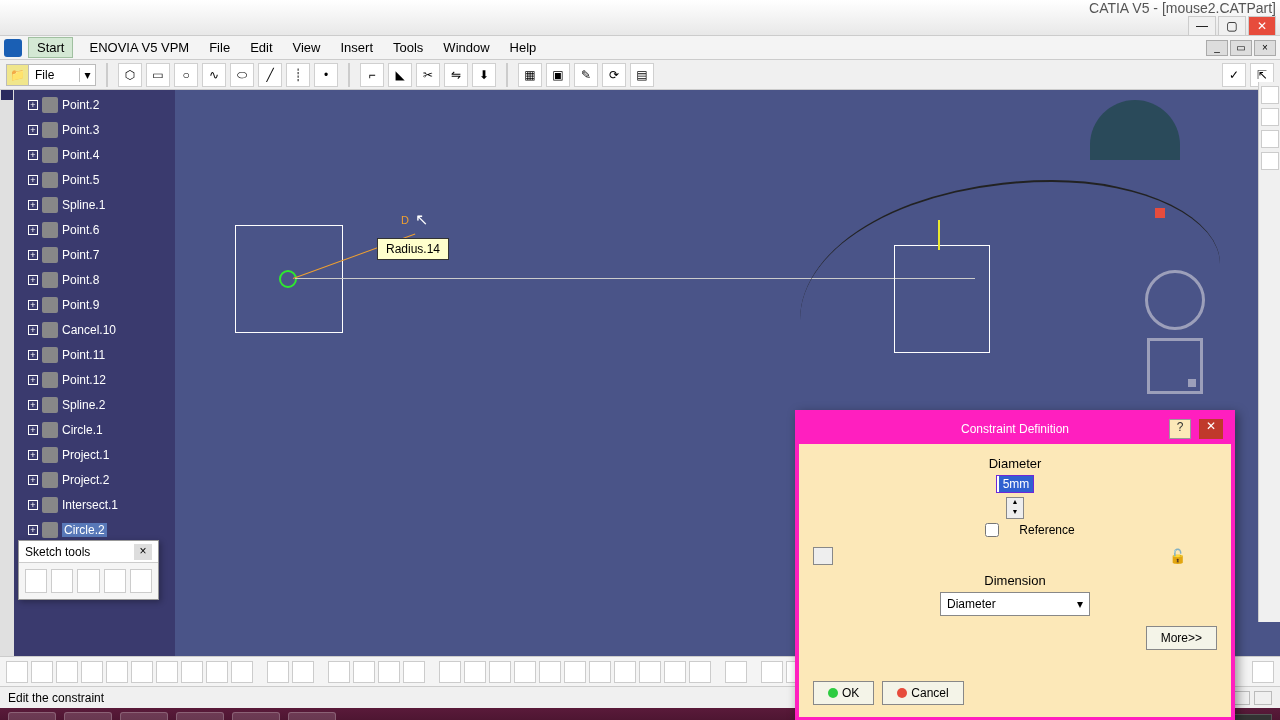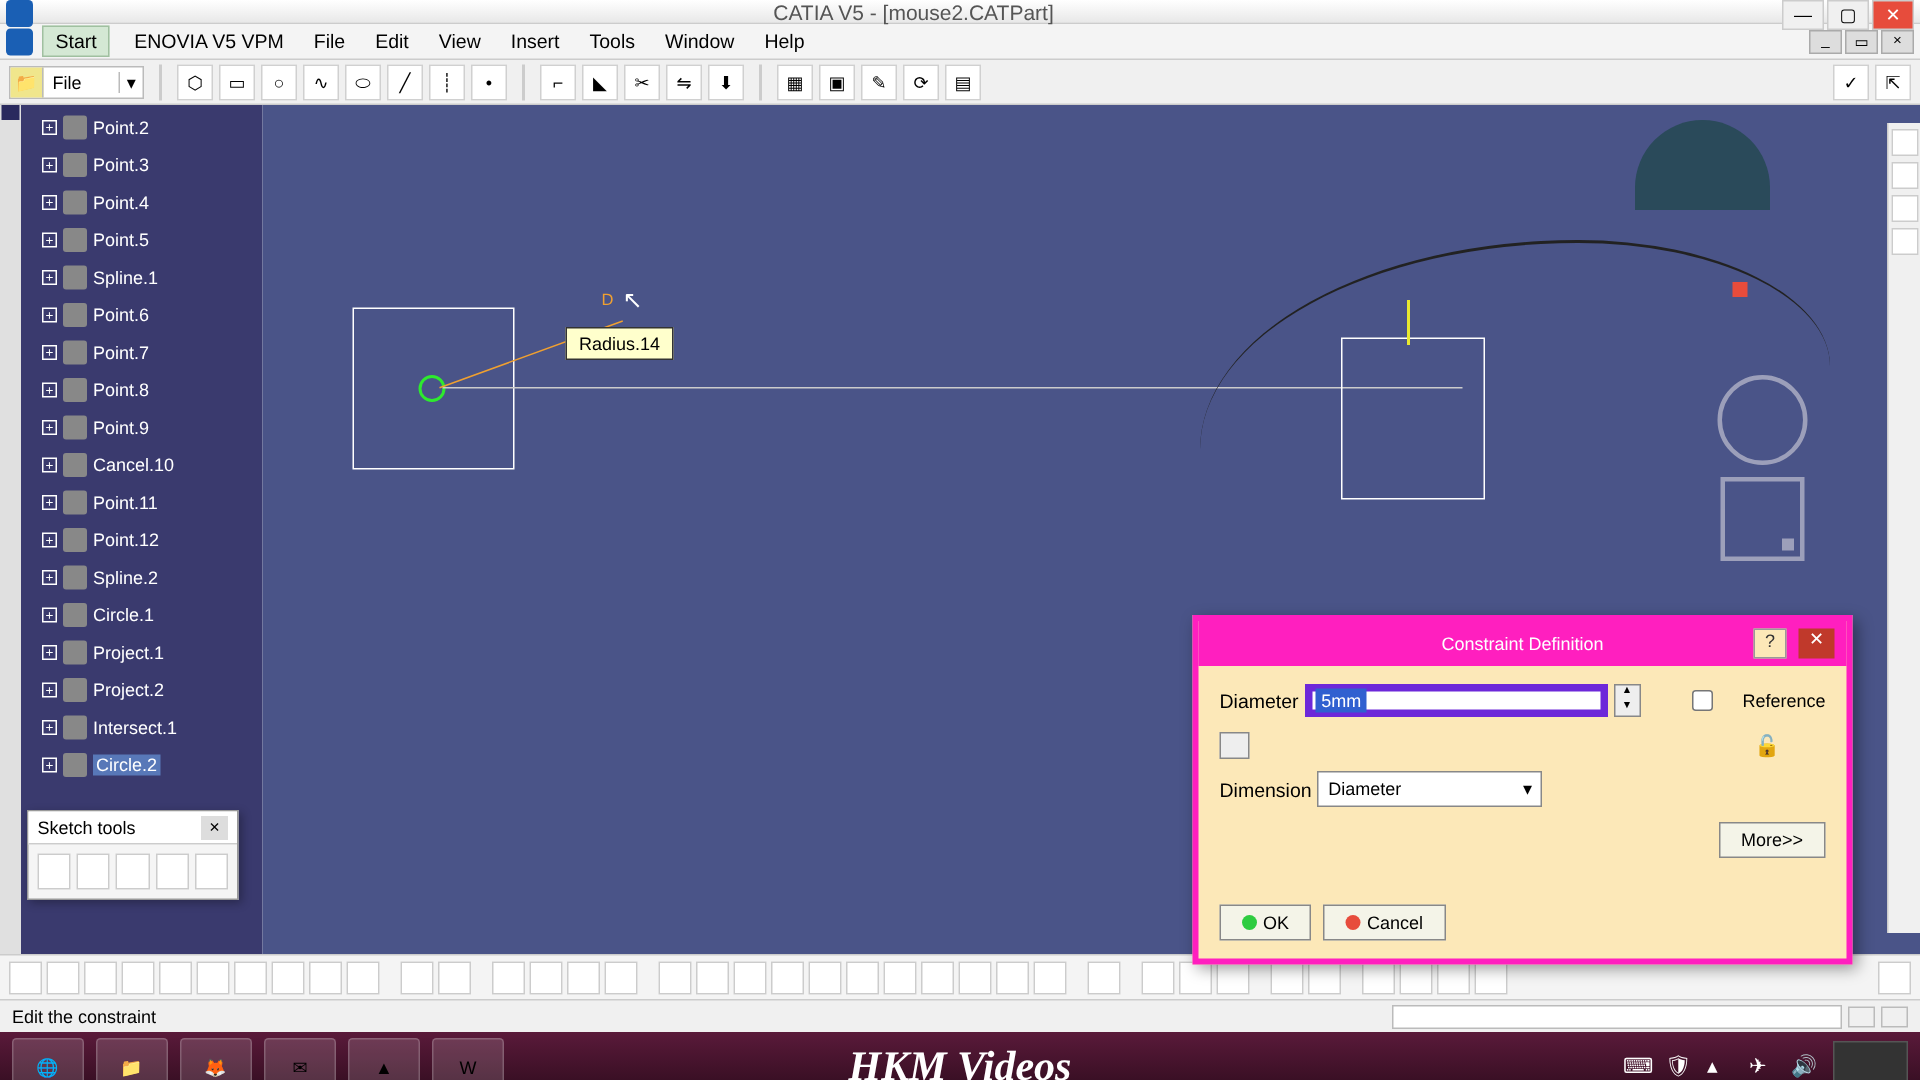--- a/index.html
+++ b/index.html
@@ -1,19 +1,19 @@
 <!DOCTYPE html>
 <html><head>
 <meta charset="utf-8">
 <style>
 * { margin: 0; padding: 0; box-sizing: border-box; font-family: "Segoe UI", Tahoma, sans-serif; font-size: 12px; }
 body { width: 1280px; height: 720px; overflow: hidden; background: #fff; position: relative; }
 
 
-.titlebar { height: 16px; background: linear-gradient(#fff, #e8e8e8); display: flex; align-items: flex-start; padding: 0 4px; border-bottom: 1px solid #ccc; }
+.titlebar { height: 36px; background: linear-gradient(#fff, #e8e8e8); display: flex; align-items: flex-end; padding: 0 4px; border-bottom: 1px solid #ccc; flex-direction: column; }
 .titlebar .app-icon { width: 18px; height: 18px; background: #1a5fb4; border-radius: 3px; margin-right: 8px; }
 .titlebar .title { flex: 1; text-align: center; color: #555; font-size: 14px; }
 .titlebar .win-btns { display: flex; gap: 2px; }
 .titlebar .win-btn { width: 28px; height: 20px; display: flex; align-items: center; justify-content: center; background: #f0f0f0; border: 1px solid #ccc; cursor: pointer; }
 .titlebar .win-btn.close { background: #e74c3c; color: #fff; }
 
 
 .menubar { height: 24px; background: #f4f4f4; display: flex; align-items: center; padding: 0 4px; border-bottom: 1px solid #ccc; justify-content: space-between; }
 .menubar .menu-left { display: flex; align-items: center; }
 .menubar .app-icon2 { width: 18px; height: 18px; background: #1a5fb4; border-radius: 3px; margin-right: 6px; }
@@ -59,23 +59,23 @@
 .vp-tooltip { position: absolute; background: #ffffcc; border: 1px solid #333; padding: 3px 8px; font-size: 12px; }
 .vp-cursor { position: absolute; font-size: 16px; color: #fff; }
 .vp-dome { position: absolute; background: #2a4a5a; border-radius: 60px 60px 0 0; }
 
 
 .dialog { position: absolute; left: 795px; top: 410px; width: 440px; background: #fce8b8; border: 4px solid #ff1fbf; box-shadow: 3px 3px 10px rgba(0,0,0,.4); z-index: 10; }
 .dialog .dlg-title { height: 30px; background: #ff1fbf; color: #fff; display: flex; align-items: center; justify-content: center; position: relative; font-size: 14px; }
 .dialog .dlg-help { position: absolute; right: 40px; width: 22px; height: 20px; background: #fce8b8; color:#333; text-align:center; border:1px solid #999; }
 .dialog .dlg-close { position: absolute; right: 8px; width: 24px; height: 20px; background: #c0392b; color:#fff; text-align:center; }
 .dialog .dlg-body { padding: 12px 14px; }
-.dlg-row { display: flex; align-items: center; margin-bottom: 10px; gap: 4px; }
+.dlg-row { display: flex; align-items: center; margin-bottom: 10px; gap: 4px; flex-direction: column; }
 .dlg-label { font-size: 13px; }
-.dlg-input { flex: 1; height: 22px; border: 5px solid #6d28d9; background: #fff; display:flex; align-items:center; }
+.dlg-input { flex: 1; height: 22px; border: 1px solid #6d28d9; background: #fff; display:flex; align-items:center; }
 .dlg-input .val { background: #3060d0; color:#fff; padding: 1px 4px; margin-left: 2px; }
 .spinner { width: 18px; height: 22px; border: 1px solid #888; background: #eee; display:flex; flex-direction:column; }
 .spinner div { flex:1; font-size:7px; text-align:center; }
 .dlg-check { display: flex; align-items: flex-start; gap: 20px; margin-left: 30px; }
 .dlg-check input { width: 14px; height: 14px; }
 .dlg-icon-row { display: flex; gap: 10px; margin: 8px 0; align-items: center; }
 .dlg-icon-row .small-icon { width: 20px; height: 18px; border: 1px solid #888; background:#eee; }
 .dlg-icon-row .lock { margin-left: auto; margin-right: 30px; font-size: 14px; }
 .dlg-select { height: 24px; border: 1px solid #888; background: #fff; width: 150px; display:flex; align-items:center; padding: 0 6px; justify-content: space-between; }
 .dlg-buttons { display: flex; gap: 8px; padding-top: 8px; }

